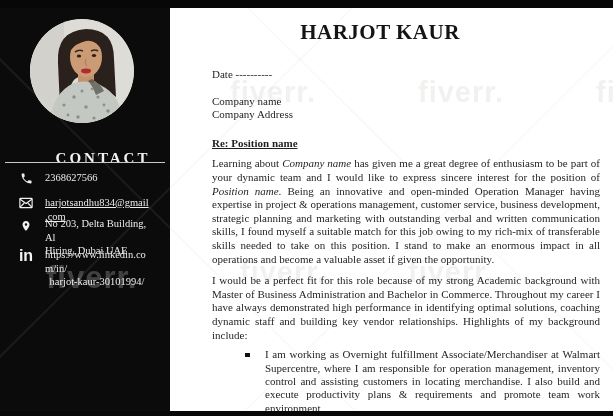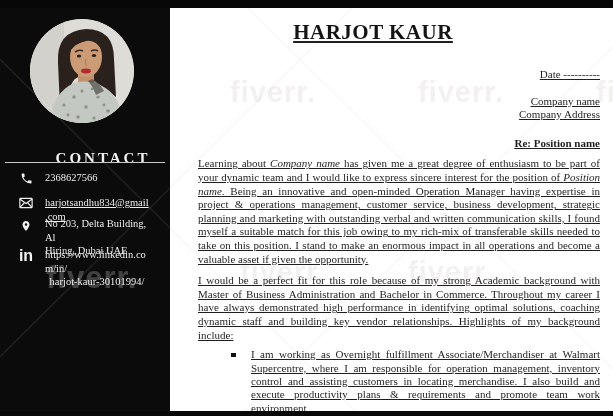--- a/index.html
+++ b/index.html
@@ -38,27 +38,27 @@
   .wm-doc.w2{left:418px;top:76px;}
   .wm-doc.w3{left:596px;top:76px;}
   .wm-doc.w4{left:240px;top:256px;}
   .wm-doc.w5{left:408px;top:256px;}
   .wm-lines{position:absolute;left:0;top:0;z-index:1;pointer-events:none;}
   .wm-lines-side{z-index:4;}
 
   
   .content{
     position:absolute;left:170px;top:8px;width:443px;height:403px;
-    padding:12px 13px 0 28px;box-sizing:border-box;z-index:5;text-decoration:underline;
+    padding:12px 13px 0 42px;box-sizing:border-box;z-index:5;
   }
   .doc-title{
     margin:0;position:relative;left:-26px;text-align:center;
     font-size:21px;font-weight:bold;color:#141414;letter-spacing:.5px;
   }
-  .t{font-size:11px;line-height:13.6px;margin:0;text-align:right;}
+  .t{font-size:11px;line-height:13.6px;margin:0;}
   .date-line{margin-top:23px;}
   .company-block{margin-top:13px;}
   .re-line{margin-top:15px;font-weight:bold;text-decoration:underline;}
   .salutation{margin-top:11px;}
   .para{margin-top:7px;text-align:justify;}
   .para.p2{margin-top:8px;}
   .bullets{margin:6px 0 0 0;padding:0;list-style:none;}
   .bullets li{
     position:relative;margin:0 0 0 53px;font-size:11px;line-height:13.4px;text-align:justify;
   }

